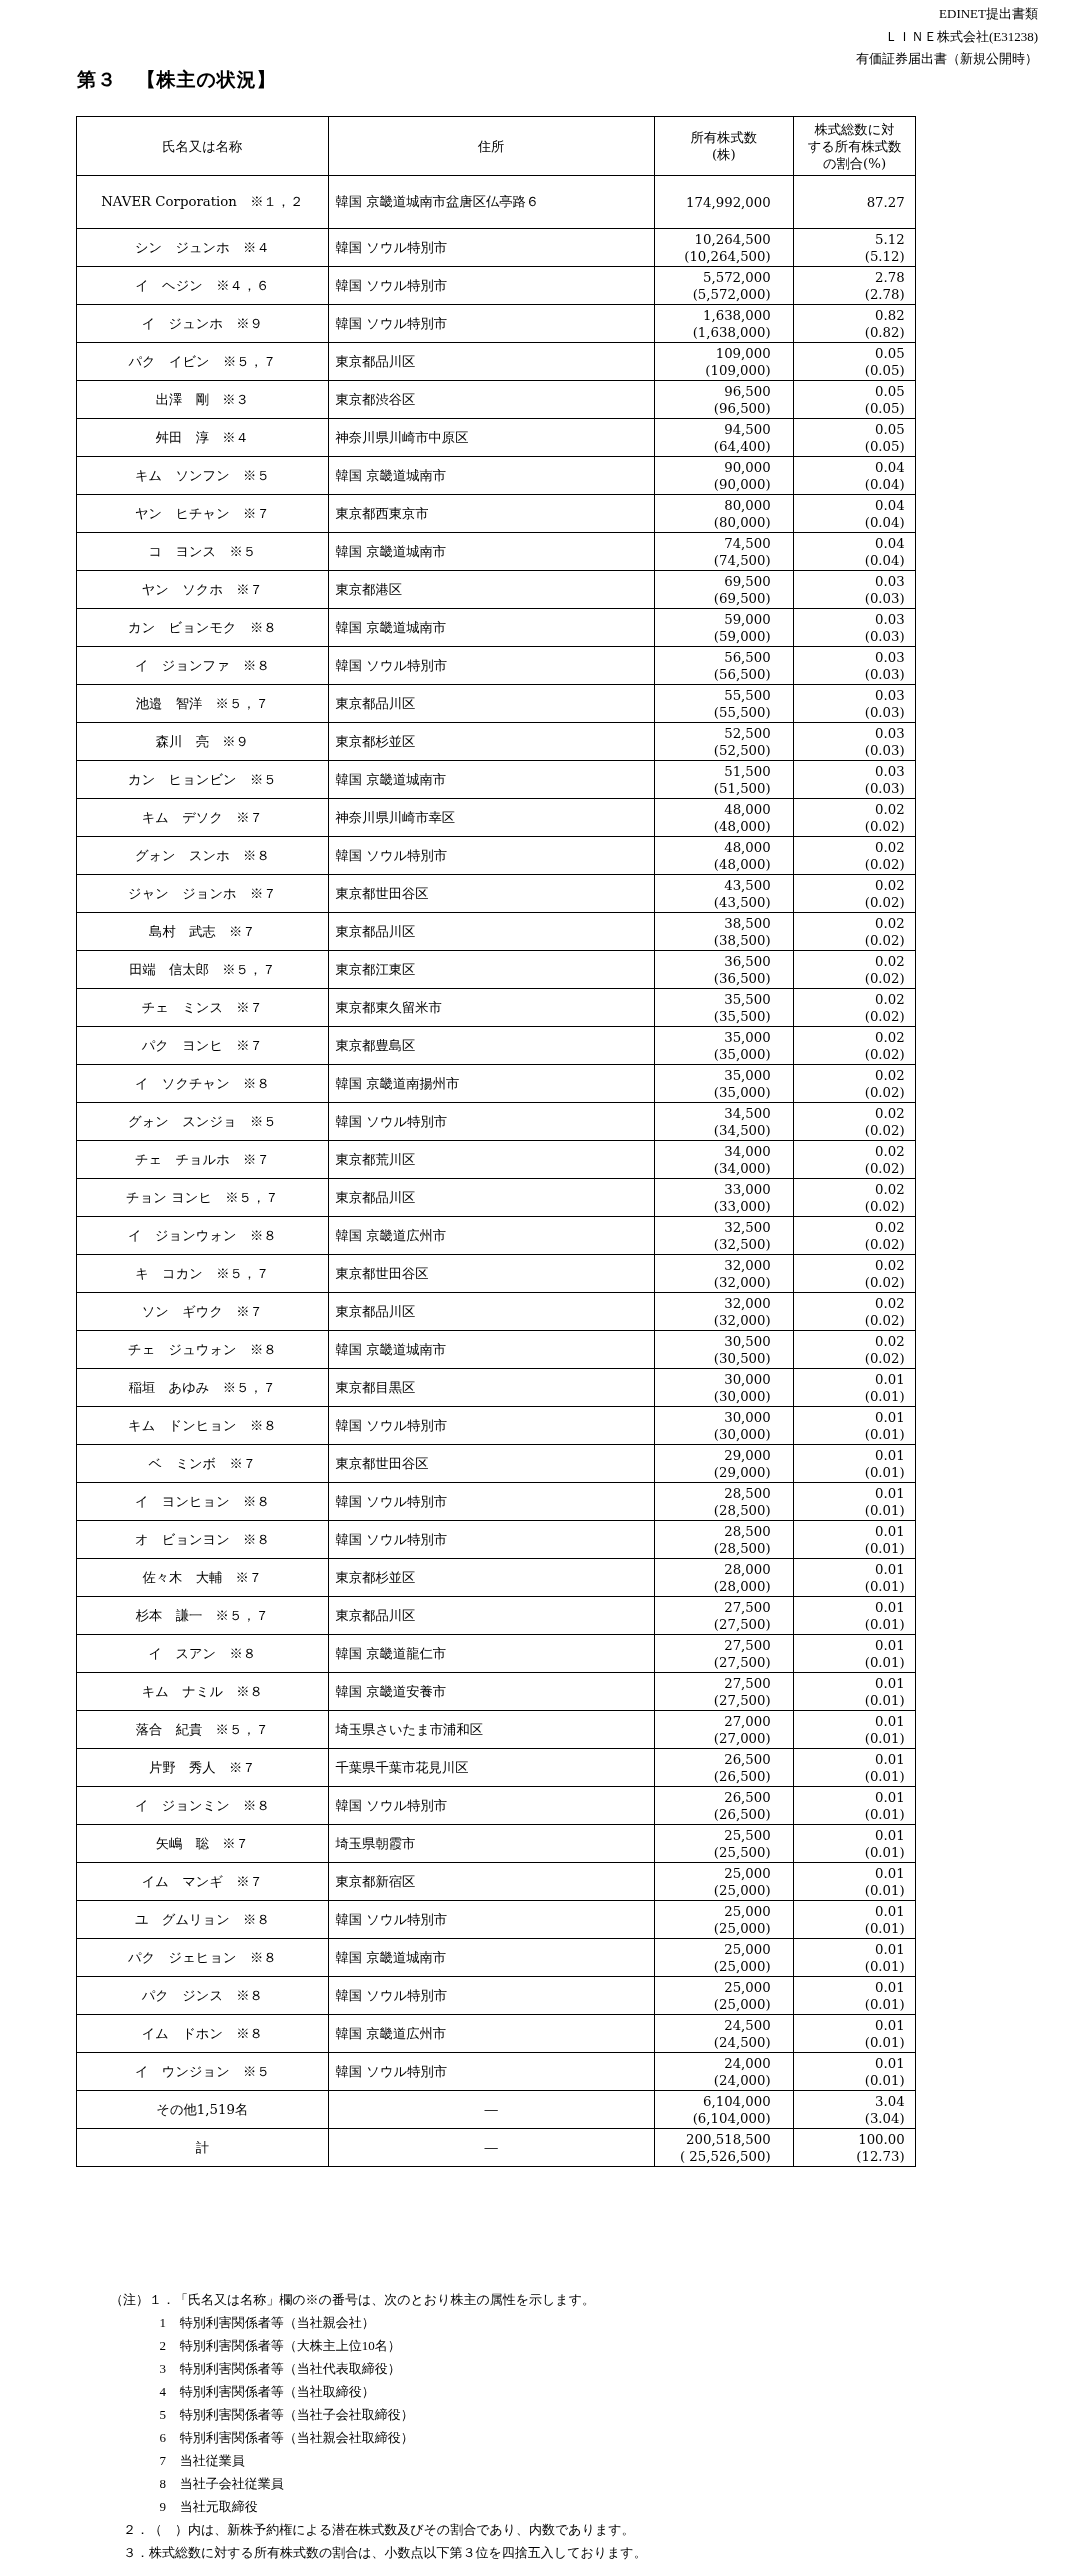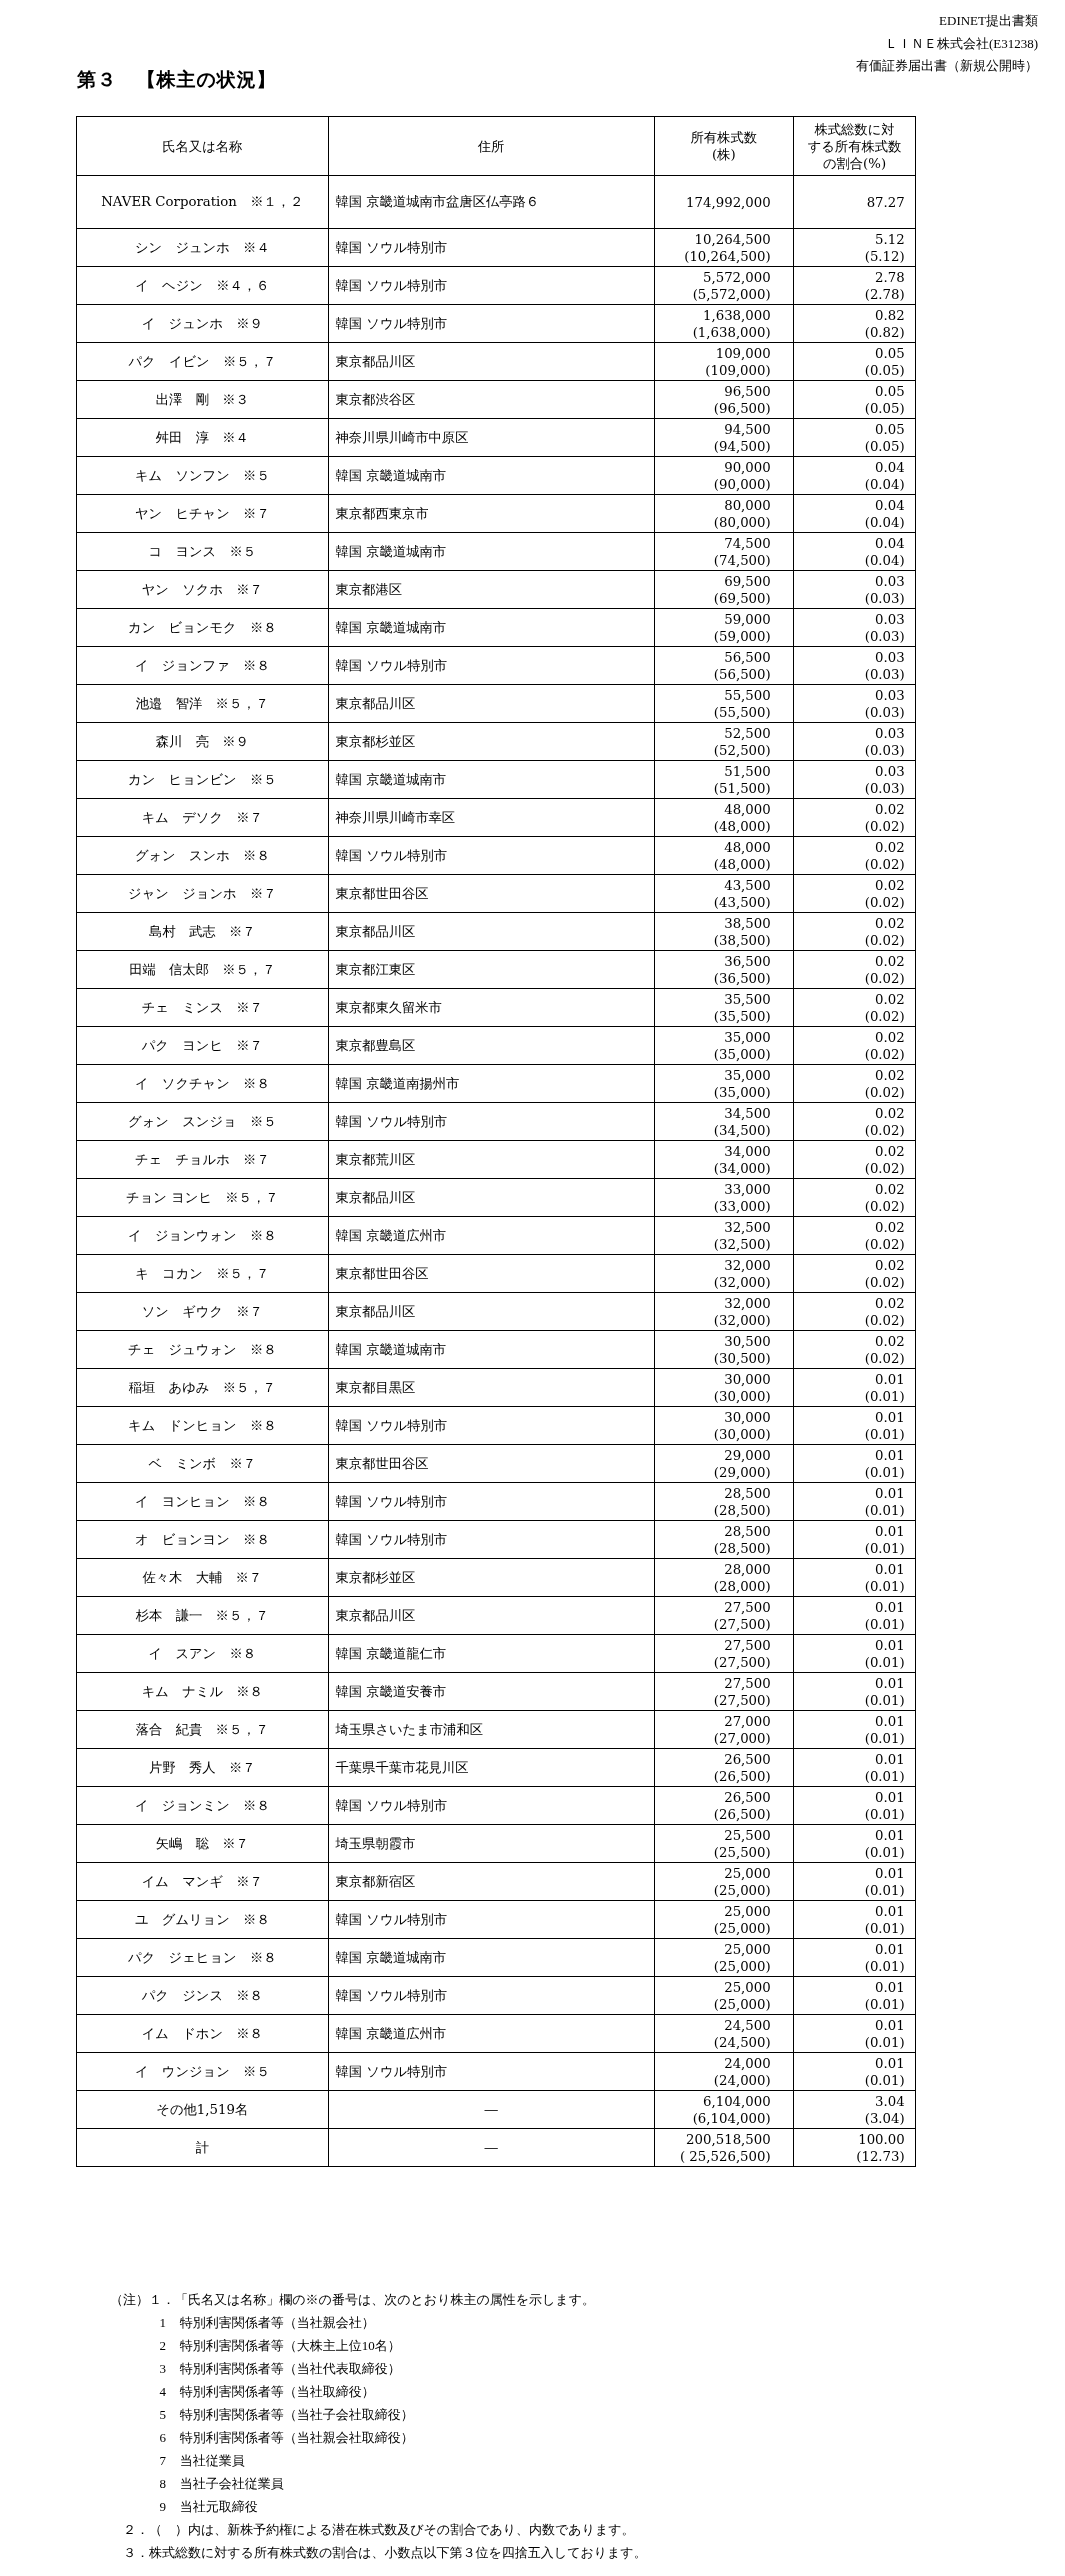--- a/index.html
+++ b/index.html
@@ -4,21 +4,20 @@
 <style>
   html, body { margin:0; padding:0; background:#ffffff; }
   body {
     width:1066px; height:2576px; position:relative; overflow:hidden;
     font-family:"DejaVu Serif","Liberation Serif",serif; color:#000;
   }
   .hdr {
     position:absolute; right:28px; top:3.4px; text-align:right;
     font-size:13px; line-height:22.3px;
     font-family:"Liberation Serif","DejaVu Serif",serif;
-    margin-top:7px;
   }
   .title {
     position:absolute; left:77px; top:67px;
     font-family:Liberation Sans, sans-serif;
     font-weight:bold; font-size:19px; letter-spacing:0.9px;
   }
   table.sh {
     position:absolute; left:76px; top:116px;
     width:840px; border-collapse:collapse;
     font-size:13.3px;
@@ -144,21 +143,21 @@
         <td class="c4">
           <span class="sub">0.05</span>
           <span class="sub">(0.05)</span>
         </td>
       </tr>
       <tr class="rd">
         <td class="c1">舛田　淳　※４</td>
         <td class="c2">神奈川県川崎市中原区</td>
         <td class="c3">
           <span class="sub">94,500</span>
-          <span class="sub">(94,500)</span>
+          <span class="sub">(64,400)</span>
         </td>
         <td class="c4">
           <span class="sub">0.05</span>
           <span class="sub">(0.05)</span>
         </td>
       </tr>
       <tr class="rd">
         <td class="c1">キム　ソンフン　※５</td>
         <td class="c2">韓国 京畿道城南市</td>
         <td class="c3">

